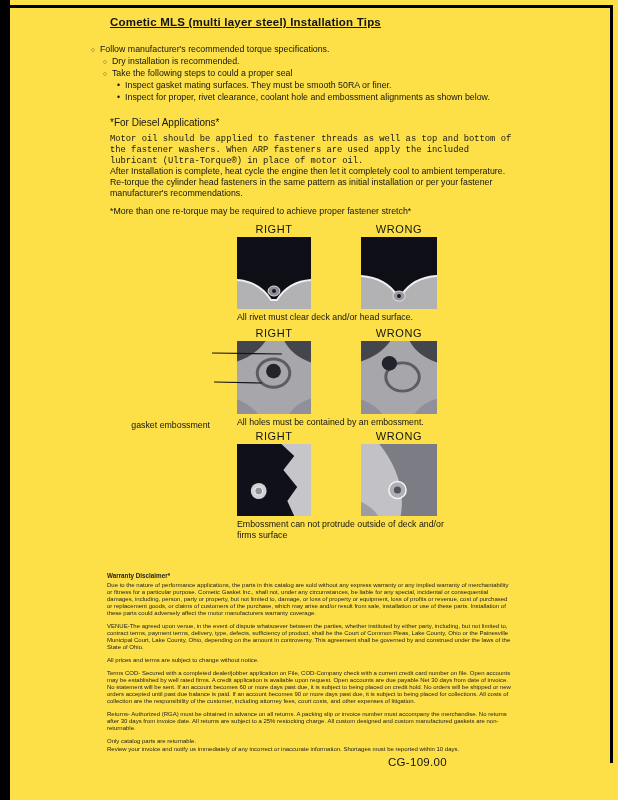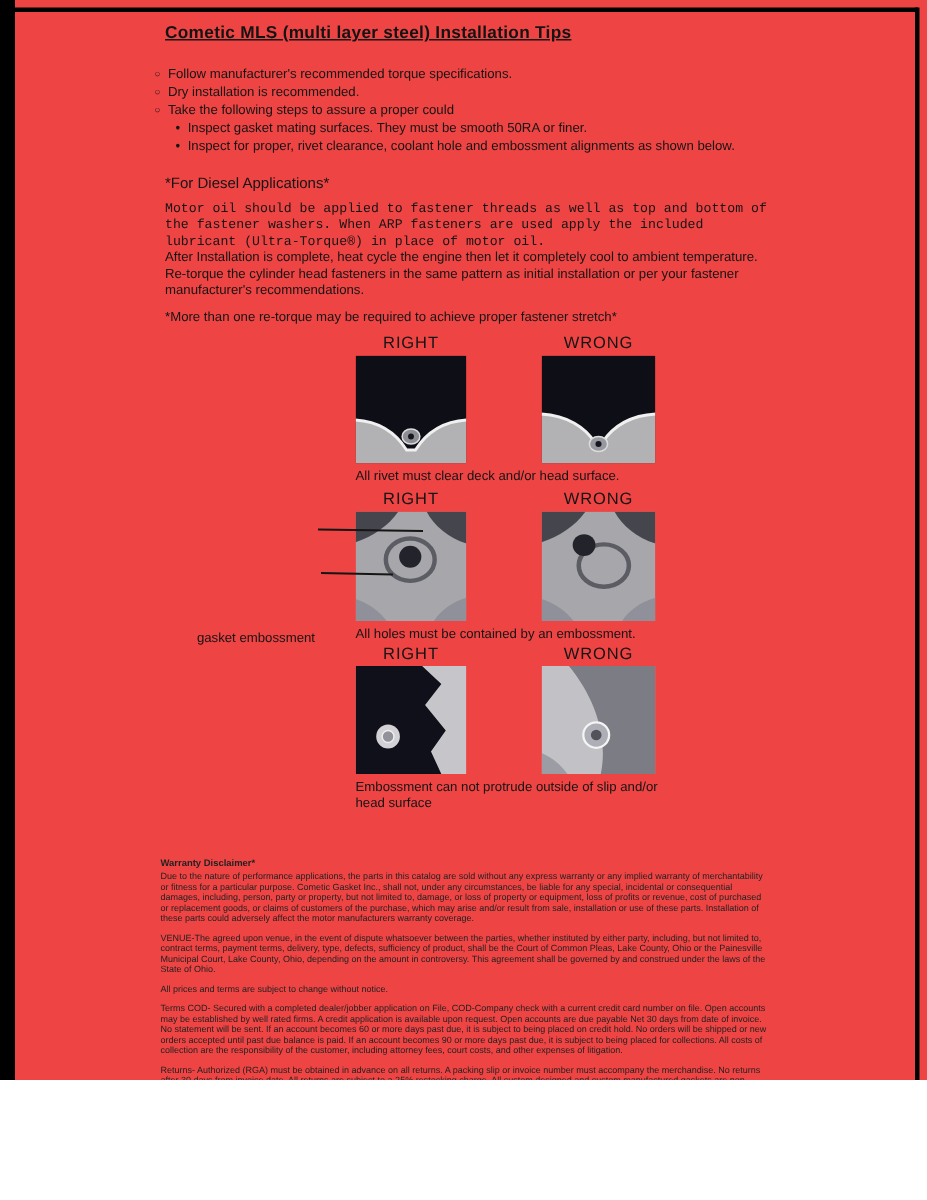--- a/index.html
+++ b/index.html
@@ -1,18 +1,18 @@
 <!DOCTYPE html>
 <html><head>
 <meta charset="utf-8">
 <style>
   * { margin:0; padding:0; box-sizing:border-box; }
   html, body { width:618px; height:800px; overflow:hidden; }
   body { font-family:"Liberation Sans", sans-serif; background:#ffffff; color:#141414; }
-  .page { position:relative; width:618px; height:720px; background:#ef4444; overflow:hidden; }
+  .page { position:relative; width:618px; height:800px; background:#fde047; overflow:hidden; }
   .abs { position:absolute; }
 
   .border-left  { left:0; top:0; width:10px; height:800px; background:#000; }
   .border-top   { left:10px; top:5px; width:602px; height:3px; background:#000; }
   .border-right { left:610px; top:5px; width:3px; height:758px; background:#000; }
 
   .title { left:110px; top:16px; font-size:11.5px; font-weight:bold; text-decoration:underline; letter-spacing:0.2px; }
 
   .tip { display:flex; gap:5px; font-size:8.8px; line-height:11px; }
   .bullet { font-size:6.5px; line-height:11px; }
@@ -38,31 +38,31 @@
 <body>
 
 <div class="page">
 
   <div class="abs border-left"></div>
   <div class="abs border-top"></div>
   <div class="abs border-right"></div>
 
   <div class="abs title">Cometic MLS (multi layer steel) Installation Tips</div>
 
-  <div class="abs tip" style="left:103px; top:44px;align-items:center;">
+  <div class="abs tip" style="left:91px; top:44px;align-items:center;">
     <span class="bullet">○</span>
     <span>Follow manufacturer's recommended torque specifications.</span>
   </div>
   <div class="abs tip" style="left:103px; top:56px;">
     <span class="bullet">○</span>
     <span>Dry installation is recommended.</span>
   </div>
   <div class="abs tip" style="left:103px; top:68px;">
     <span class="bullet">○</span>
-    <span>Take the following steps to assure a proper could</span>
+    <span>Take the following steps to could a proper seal</span>
   </div>
   <div class="abs tip" style="left:117px; top:80px;">
     <span class="subbullet">•</span>
     <span>Inspect gasket mating surfaces.  They must be smooth 50RA or finer.</span>
   </div>
   <div class="abs tip" style="left:117px; top:92px;">
     <span class="subbullet">•</span>
     <span>Inspect for proper, rivet clearance, coolant hole and embossment alignments as shown below.</span>
   </div>
 
@@ -144,21 +144,21 @@
   </div>
   <div class="abs dg-img" style="left:361px; top:444px; width:76px; height:72px;">
     <svg viewBox="0 0 150 144" preserveAspectRatio="none" width="100%" height="100%">
       <rect width="150" height="144" fill="#c2c2c6"></rect>
       <path d="M36,0 L150,0 L150,144 L78,144 C88,94 70,42 36,0 Z" fill="#7c7c84"></path>
       <path d="M0,144 L0,116 C14,122 26,132 34,144 Z" fill="#9c9ca4"></path>
       <circle cx="72" cy="92" r="17" fill="#aeaeb6" stroke="#f4f4f4" stroke-width="3"></circle>
       <circle cx="72" cy="92" r="7" fill="#52525a"></circle>
     </svg>
   </div>
-  <div class="abs dg-caption" style="left:237px; top:519px; width:210px;">Embossment can not protrude outside of slip and/or head surface</div>
+  <div class="abs dg-caption" style="left:237px; top:519px; width:210px;">Embossment can not protrude outside of deck and/or firms surface</div>
 
   <div class="abs warranty">
     <p class="w-head">Warranty Disclaimer*</p>
     <p>Due to the nature of performance applications, the parts in this catalog are sold without any express warranty or any implied warranty of merchantability or fitness for a particular purpose.  Cometic Gasket Inc., shall not, under any circumstances, be liable for any special, incidental or consequential damages, including, person, party or property, but not limited to, damage, or loss of property or equipment, loss of profits or revenue, cost of purchased or replacement goods, or claims of customers of the purchase, which may arise and/or result from sale, installation or use of these parts.  Installation of these parts could adversely affect the motor manufacturers warranty coverage.</p>
     <p>VENUE-The agreed upon venue, in the event of dispute whatsoever between the parties, whether instituted by either party, including, but not limited to, contract terms, payment terms, delivery, type, defects, sufficiency of product, shall be the Court of Common Pleas, Lake County, Ohio or the Painesville Municipal Court, Lake County, Ohio, depending on the amount in controversy.  This agreement shall be governed by and construed under the laws of the State of Ohio.</p>
     <p>All prices and terms are subject to change without notice.</p>
     <p>Terms COD- Secured with a completed dealer/jobber application on File, COD-Company check with a current credit card number on file.  Open accounts may be established by well rated firms.  A credit application is available upon request.  Open accounts are due payable Net 30 days from date of invoice.  No statement will be sent.  If an account becomes 60 or more days past due, it is subject to being placed on credit hold.  No orders will be shipped or new orders accepted until past due balance is paid.  If an account becomes 90 or more days past due, it is subject to being placed for collections.  All costs of collection are the responsibility of the customer, including attorney fees, court costs, and other expenses of litigation.</p>
     <p>Returns- Authorized (RGA) must be obtained in advance on all returns.  A packing slip or invoice number must accompany the merchandise.  No returns after 30 days from invoice date.  All returns are subject to a 25% restocking charge.  All custom designed and custom manufactured gaskets are non-returnable.</p>
     <p class="tight">Only catalog parts are returnable.</p>
     <p>Review your invoice and notify us immediately of any incorrect or inaccurate information.  Shortages must be reported within 10 days.</p>

